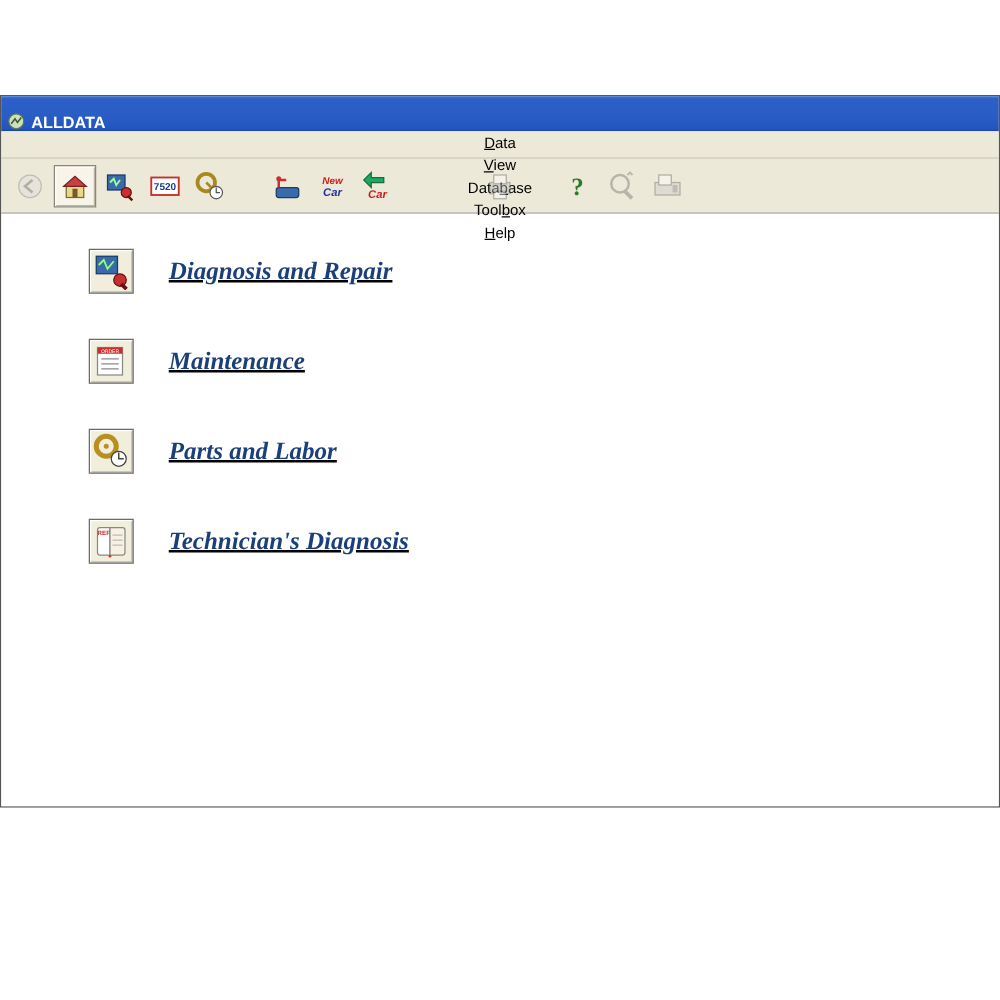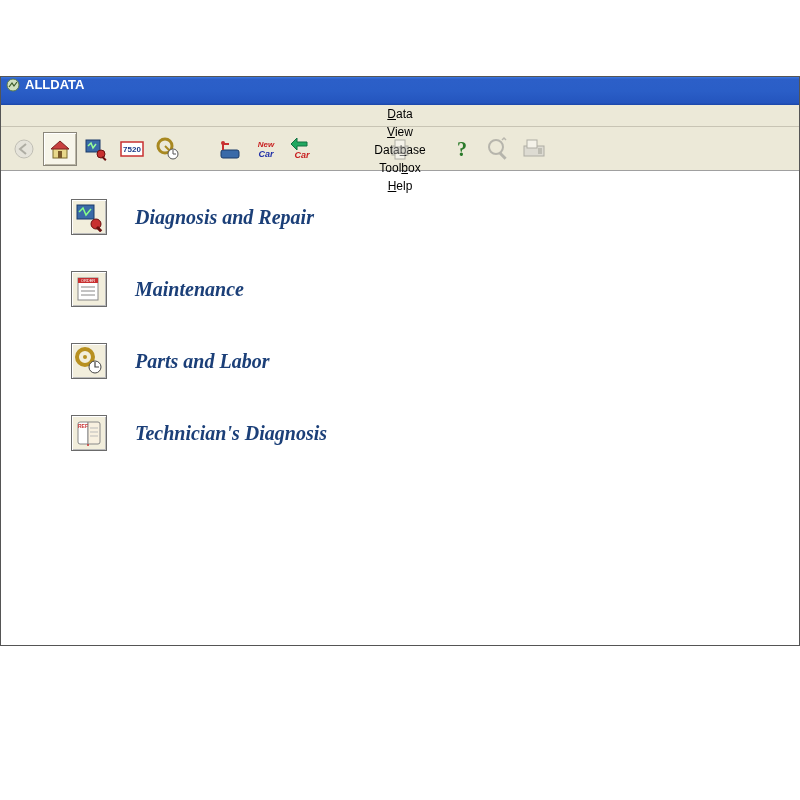--- a/index.html
+++ b/index.html
@@ -15,21 +15,21 @@
   width: 800px;
   height: 570px;
   margin-top: 76px;
   background: #ece9d8;
   border: 1px solid #555;
 }
 .titlebar {
   height: 28px;
   background: linear-gradient(to bottom, #3b77e0 0%, #2c5fc8 8%, #2a5ec7 50%, #2455be 92%, #1b46a8 100%);
   display: flex;
-  align-items: flex-start;
+  align-items: flex-end;
   padding: 0 4px;
   color: #fff;
   font-weight: bold;
   font-size: 13px;
 }
 .titlebar .appicon {
   width: 16px; height: 16px;
   margin-right: 4px;
   display: inline-flex;
   align-items: center; justify-content: center;
@@ -70,20 +70,21 @@
   background: #f7f5ea;
   box-shadow: inset 1px 1px 0 #fff, inset -1px -1px 0 #bab6a6;
 }
 .tbtn.disabled svg { opacity: 0.45; filter: grayscale(100%); }
 .tgap { width: 24px; }
 .tgap-lg { width: 60px; }
 .content {
   background: #ffffff;
   height: calc(100% - 28px - 22px - 44px);
   padding: 28px 0 0 70px;
+  text-decoration: underline;
 }
 .cat {
   display: flex;
   align-items: center;
   margin-bottom: 36px;
   gap: 28px;
 }
 .cat-icon {
   width: 36px; height: 36px;
   border: 1px solid #6b6b6b;

